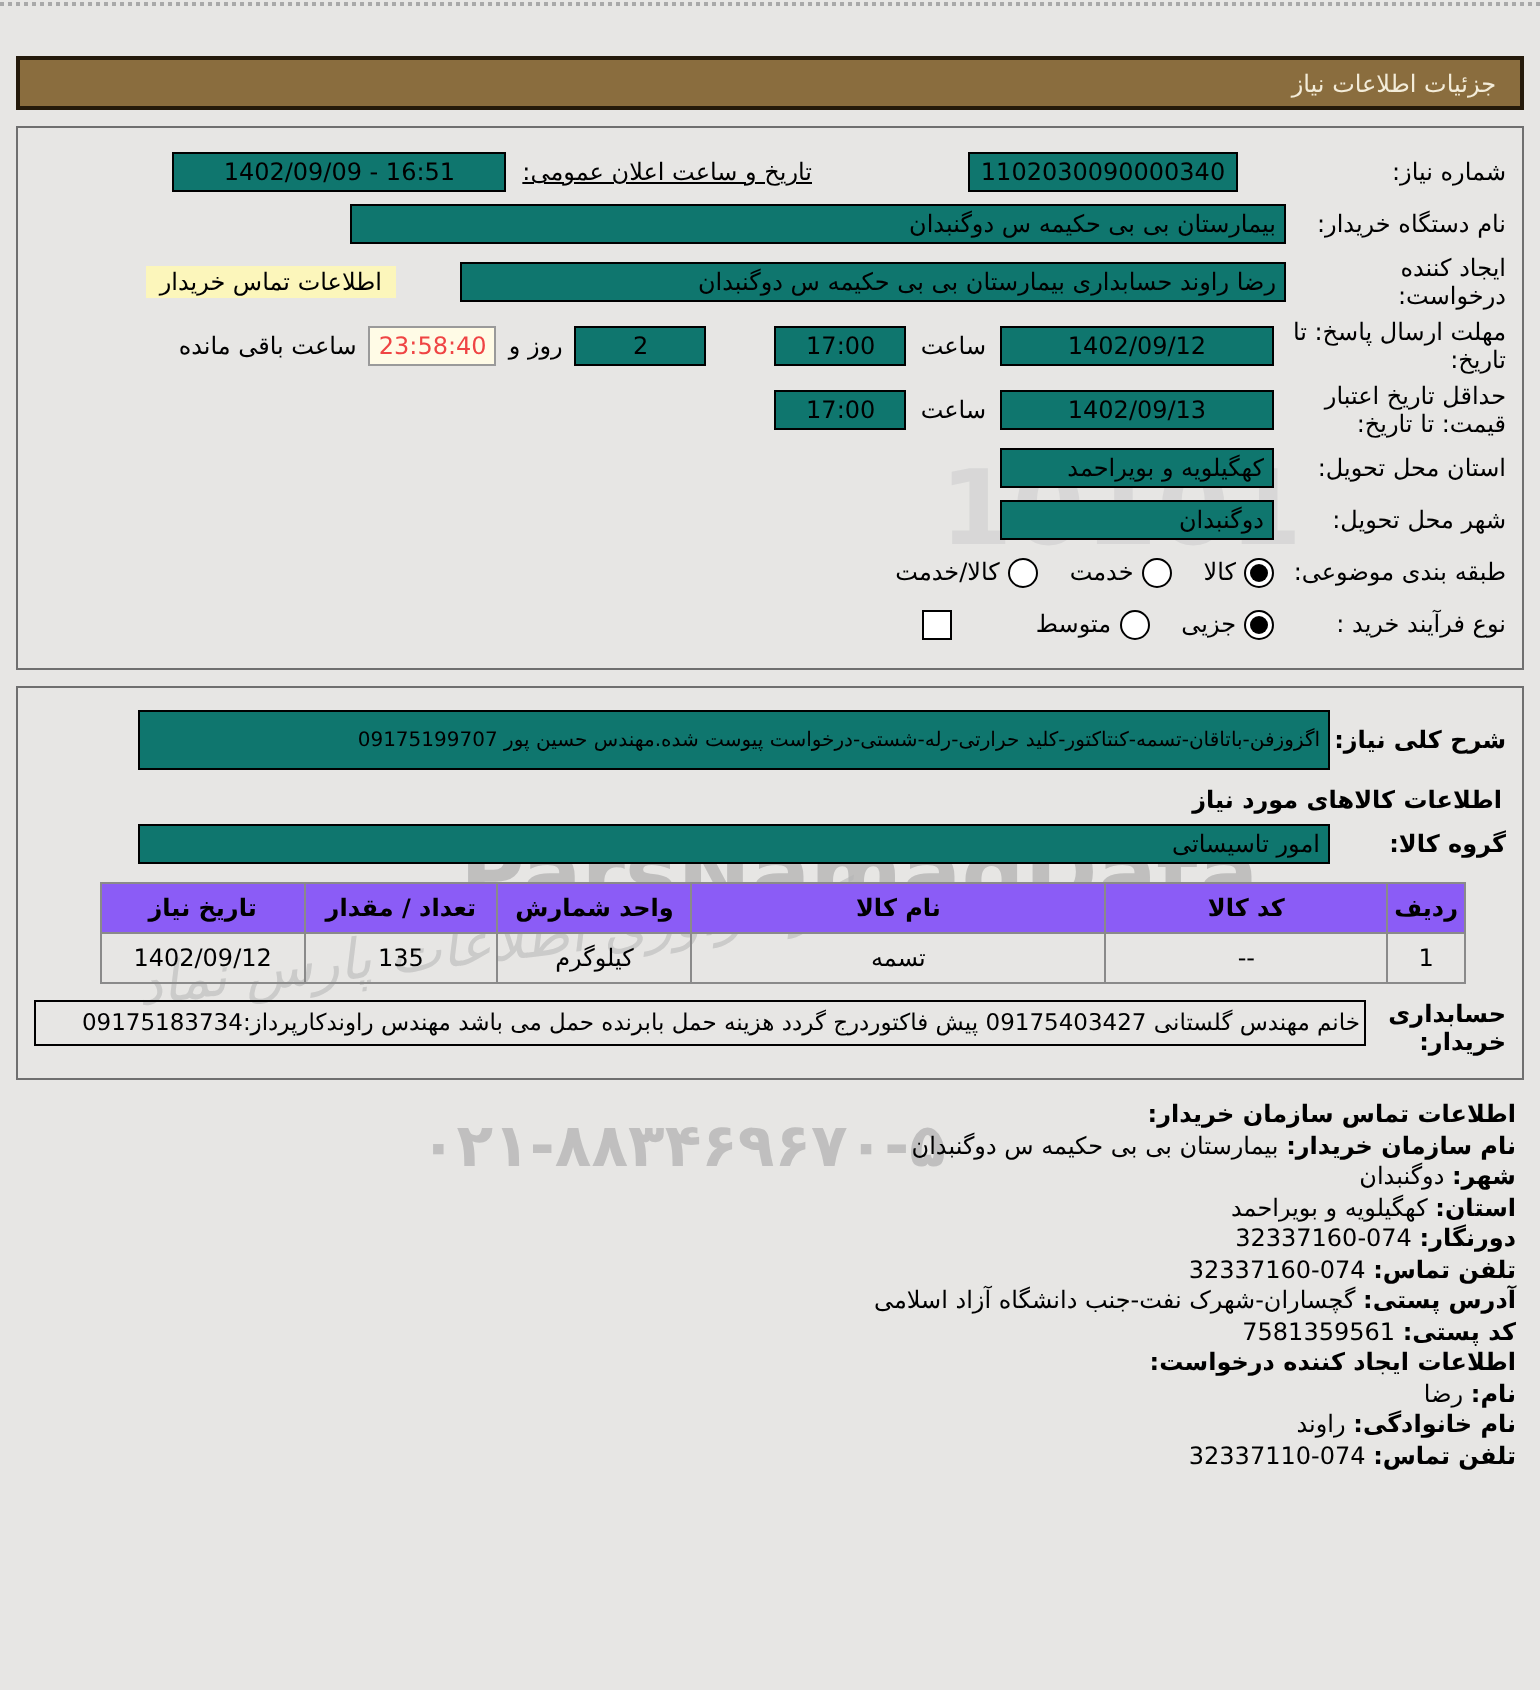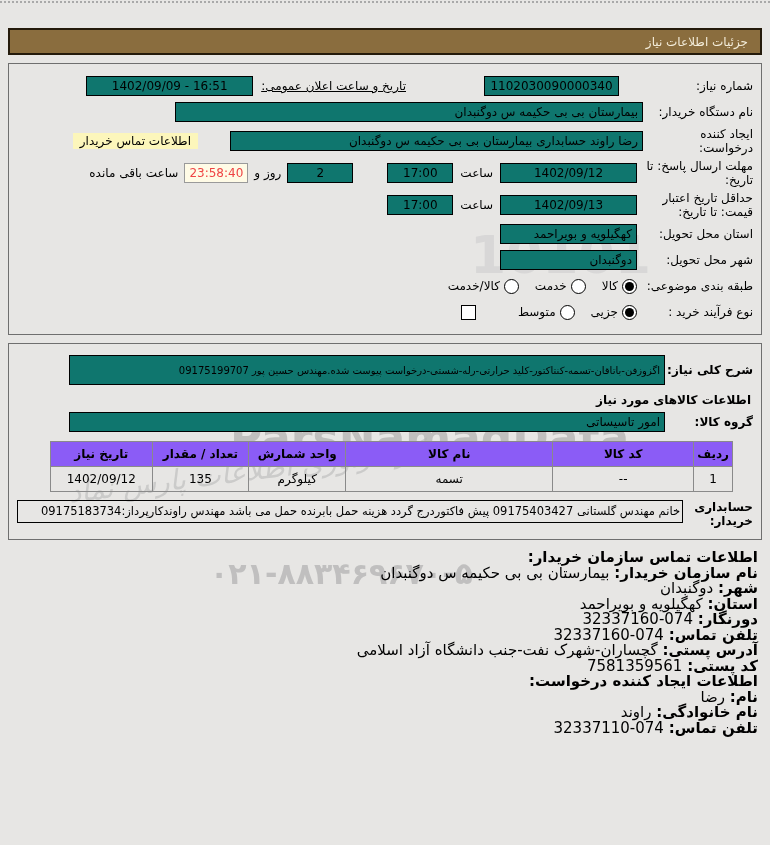--- a/index.html
+++ b/index.html
@@ -56,21 +56,21 @@
   }
   table.goods th,table.goods td{
     border:1px solid #8a8a8a;height:24px;text-align:center;
     overflow:hidden;white-space:nowrap;padding:0 3px;
   }
   table.goods th{background:#8b5cf6;font-weight:bold;}
   .comments-box{
     border:1px solid #000;background:transparent;flex:1;
     padding:2px 2px;font-size:11.5px;line-height:17px;text-align:right;
   }
-  .contact{margin:10px 12px 0 12px;line-height:15.5px;font-size:15px;}
+  .contact{margin:10px 12px 0 12px;line-height:15.5px;font-size:12px;}
   .contact .line{white-space:nowrap;}
   .wm{position:absolute;pointer-events:none;z-index:0;}
   .wm-brand{top:412px;left:230px;font-size:44px;font-weight:bold;color:#9a9a9a;opacity:.5;direction:ltr;letter-spacing:0;}
   .wm-fa{top:455px;left:35px;width:420px;font-size:28px;color:#b5b5b5;opacity:.55;transform:rotate(-7deg);font-style:italic;}
   .wm-phone{top:556px;left:210px;font-size:30px;font-weight:bold;color:#b3b3b3;opacity:.75;direction:ltr;}
   .wm-digits{top:225px;left:470px;font-size:52px;font-weight:bold;color:#d2d2d2;opacity:.7;direction:ltr;}
   .z{position:relative;z-index:1;}
 </style>
 </head>
 <body>

